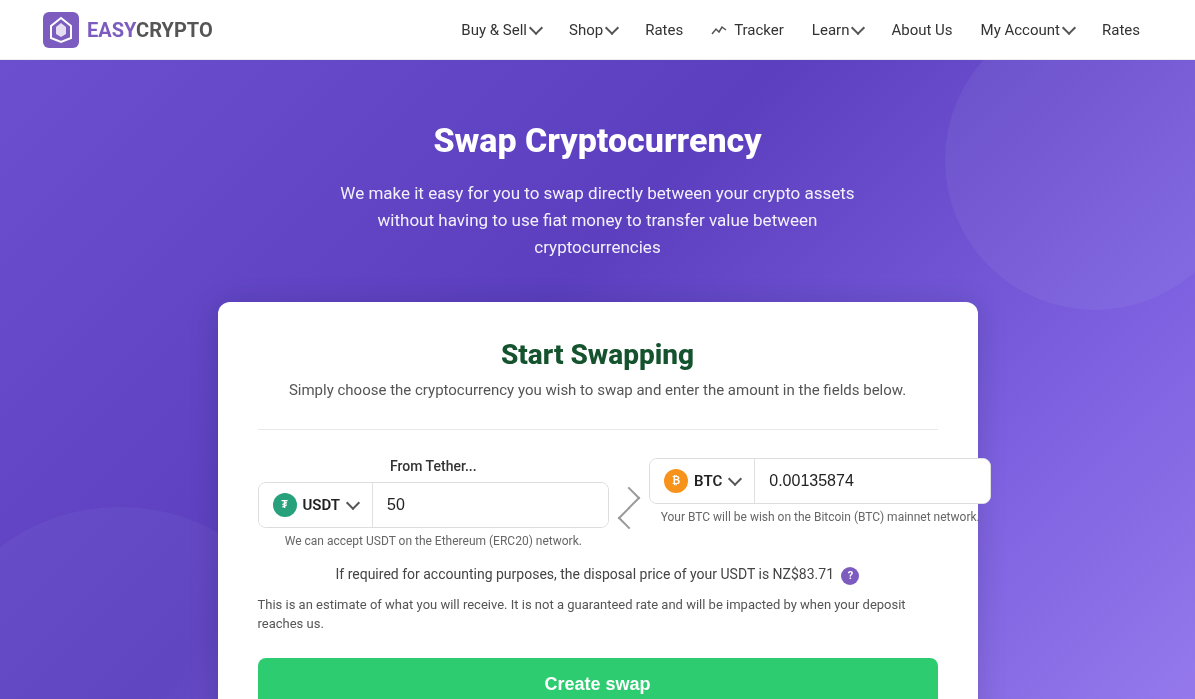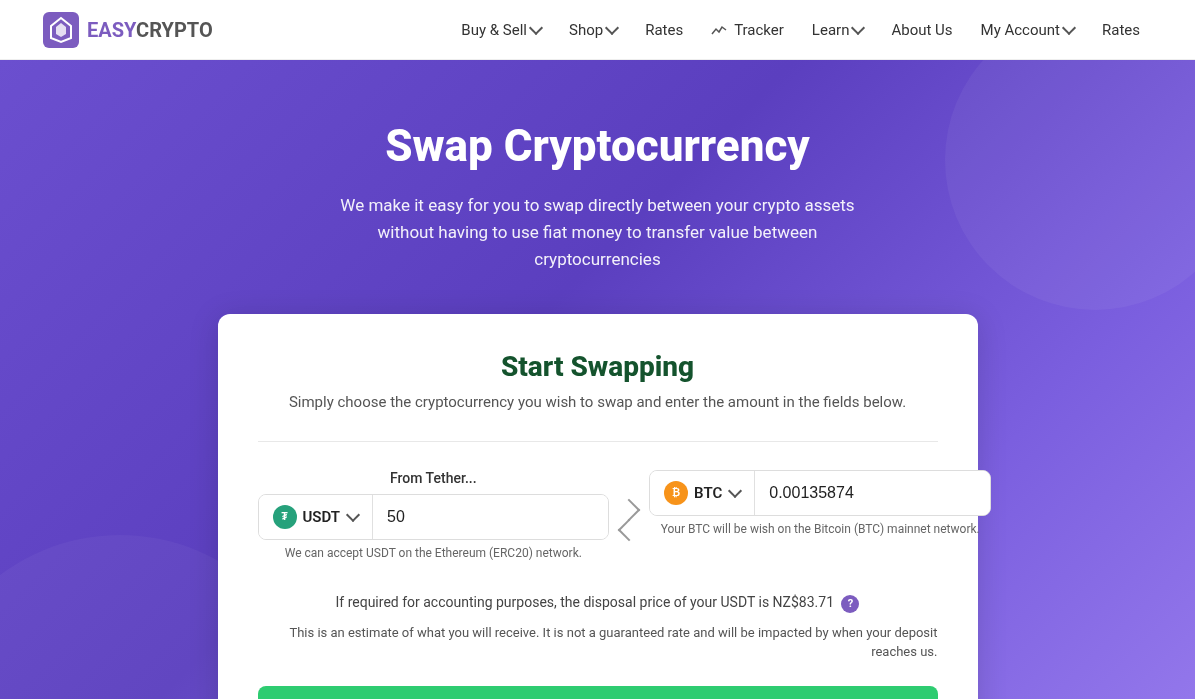--- a/index.html
+++ b/index.html
@@ -78,21 +78,21 @@
     }
     .hero::after {
       content: '';
       position: absolute;
       bottom: -80px; left: -80px;
       width: 400px; height: 400px;
       background: rgba(255,255,255,0.04);
       border-radius: 50%;
     }
     .hero-title {
-      font-size: 44px;
+      font-size: 34px;
       font-weight: 800;
       margin-bottom: 20px;
       position: relative;
       z-index: 1;
     }
     .hero-subtitle {
       font-size: 17px;
       line-height: 1.6;
       max-width: 560px;
       margin: 0 auto 40px;
@@ -129,21 +129,21 @@
       height: 1px;
       background: #e8e8e8;
       margin-bottom: 28px;
     }
 
     
     .swap-row {
       display: flex;
       align-items: flex-start;
       gap: 0;
-      margin-bottom: 32px;
+      margin-bottom: 16px;
     }
     .swap-field {
       flex: 1;
     }
     .swap-label {
       font-size: 14px;
       color: #333;
       font-weight: 500;
       margin-bottom: 8px;
     }
@@ -232,21 +232,21 @@
       height: 18px;
       border-radius: 50%;
       background: #7c5cbf;
       color: #fff;
       font-size: 11px;
       font-weight: 700;
       margin-left: 4px;
       cursor: pointer;
     }
     .info-small {
-      text-align: right;
+      text-align: left;
       font-size: 13px;
       color: #555;
       line-height: 1.5;
       margin-bottom: 24px;
     }
 
     
     .create-swap-btn {
       display: block;
       width: 100%;

